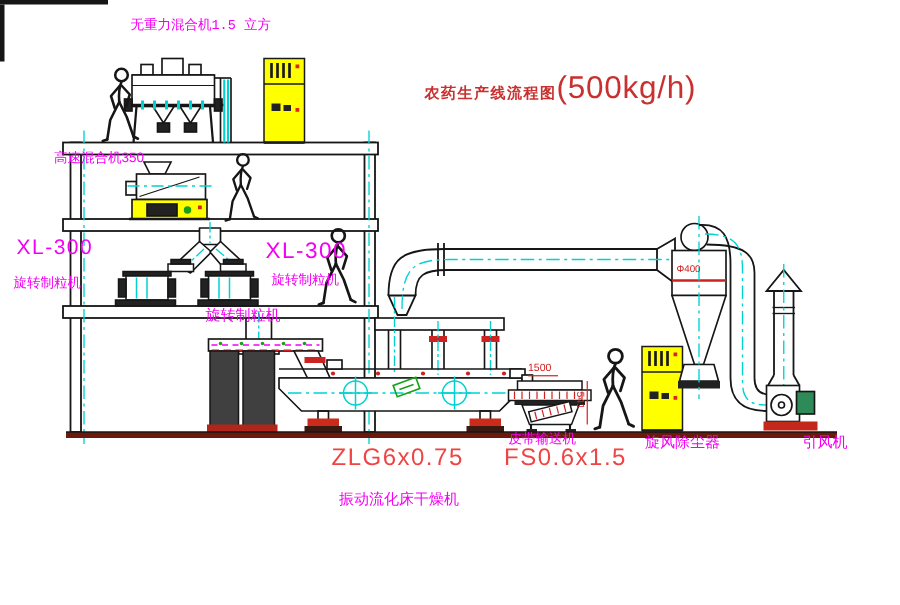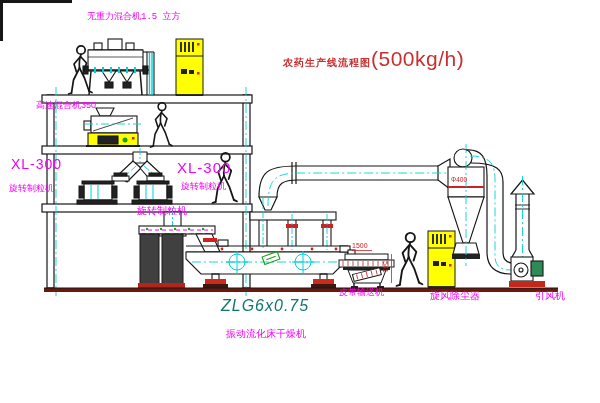--- a/index.html
+++ b/index.html
@@ -1,21 +1,21 @@
 <!DOCTYPE html>
 <html><head>
 <meta charset="utf-8">
 <style>
   html,body{margin:0;padding:0;background:#ffffff;}
   .stage{position:relative;width:600px;height:403px;background:#fff;overflow:hidden;
          font-family:"Liberation Sans","DejaVu Sans",sans-serif;}
   .stage svg{position:absolute;left:0;top:0;}
   .lbl{position:absolute;white-space:nowrap;line-height:1.05;}
   .magenta{color:#f400f4;}
-  .red{color:#0f766e;font-style:italic;}
+  .red{color:#ef4444;}
   .dim{color:#d42020;}
   .title{position:absolute;white-space:nowrap;color:#c93030;}
   .t-zh{font-size:10px;font-weight:700;letter-spacing:1px;}
   .t-cap{font-size:21px;font-weight:400;letter-spacing:0.5px;}
   .vert{writing-mode:vertical-rl;}
   .model{font-size:16px;letter-spacing:1px;}
   .xl{font-size:14px;letter-spacing:1px;}
   .small-zh{font-size:9px;}
   .mid-zh{font-size:10px;}
 </style>
@@ -345,20 +345,21 @@
 
   <div class="lbl magenta xl" style="left:177px;top:160px;font-size:15px;">XL-300</div>
   <div class="lbl magenta small-zh" style="left:181px;top:182px;">旋转制粒机</div>
 
   <div class="lbl magenta mid-zh" style="left:137px;top:206px;">旋转制粒机</div>
 
   <div class="lbl magenta mid-zh" style="left:226px;top:288px;margin-top:41px;">振动流化床干燥机</div>
   <div class="lbl red model" style="left:221px;top:298px;">ZLG6x0.75</div>
 
   <div class="lbl magenta small-zh" style="left:339px;top:288px;">皮带输送机</div>
+  <div class="lbl red model" style="left:336px;top:298px;">FS0.6x1.5</div>
 
   <div class="lbl magenta mid-zh" style="left:430px;top:291px;">旋风除尘器</div>
   <div class="lbl magenta mid-zh" style="left:523px;top:291px;margin-left:12px;">引风机</div>
 
   <div class="lbl dim" style="left:352px;top:242px;font-size:7px;">1500</div>
   <div class="lbl dim vert" style="left:382px;top:261px;font-size:7px;">541</div>
   <div class="lbl dim" style="left:451px;top:177px;font-size:6.5px;">Φ400</div>
 
 </div>
 

